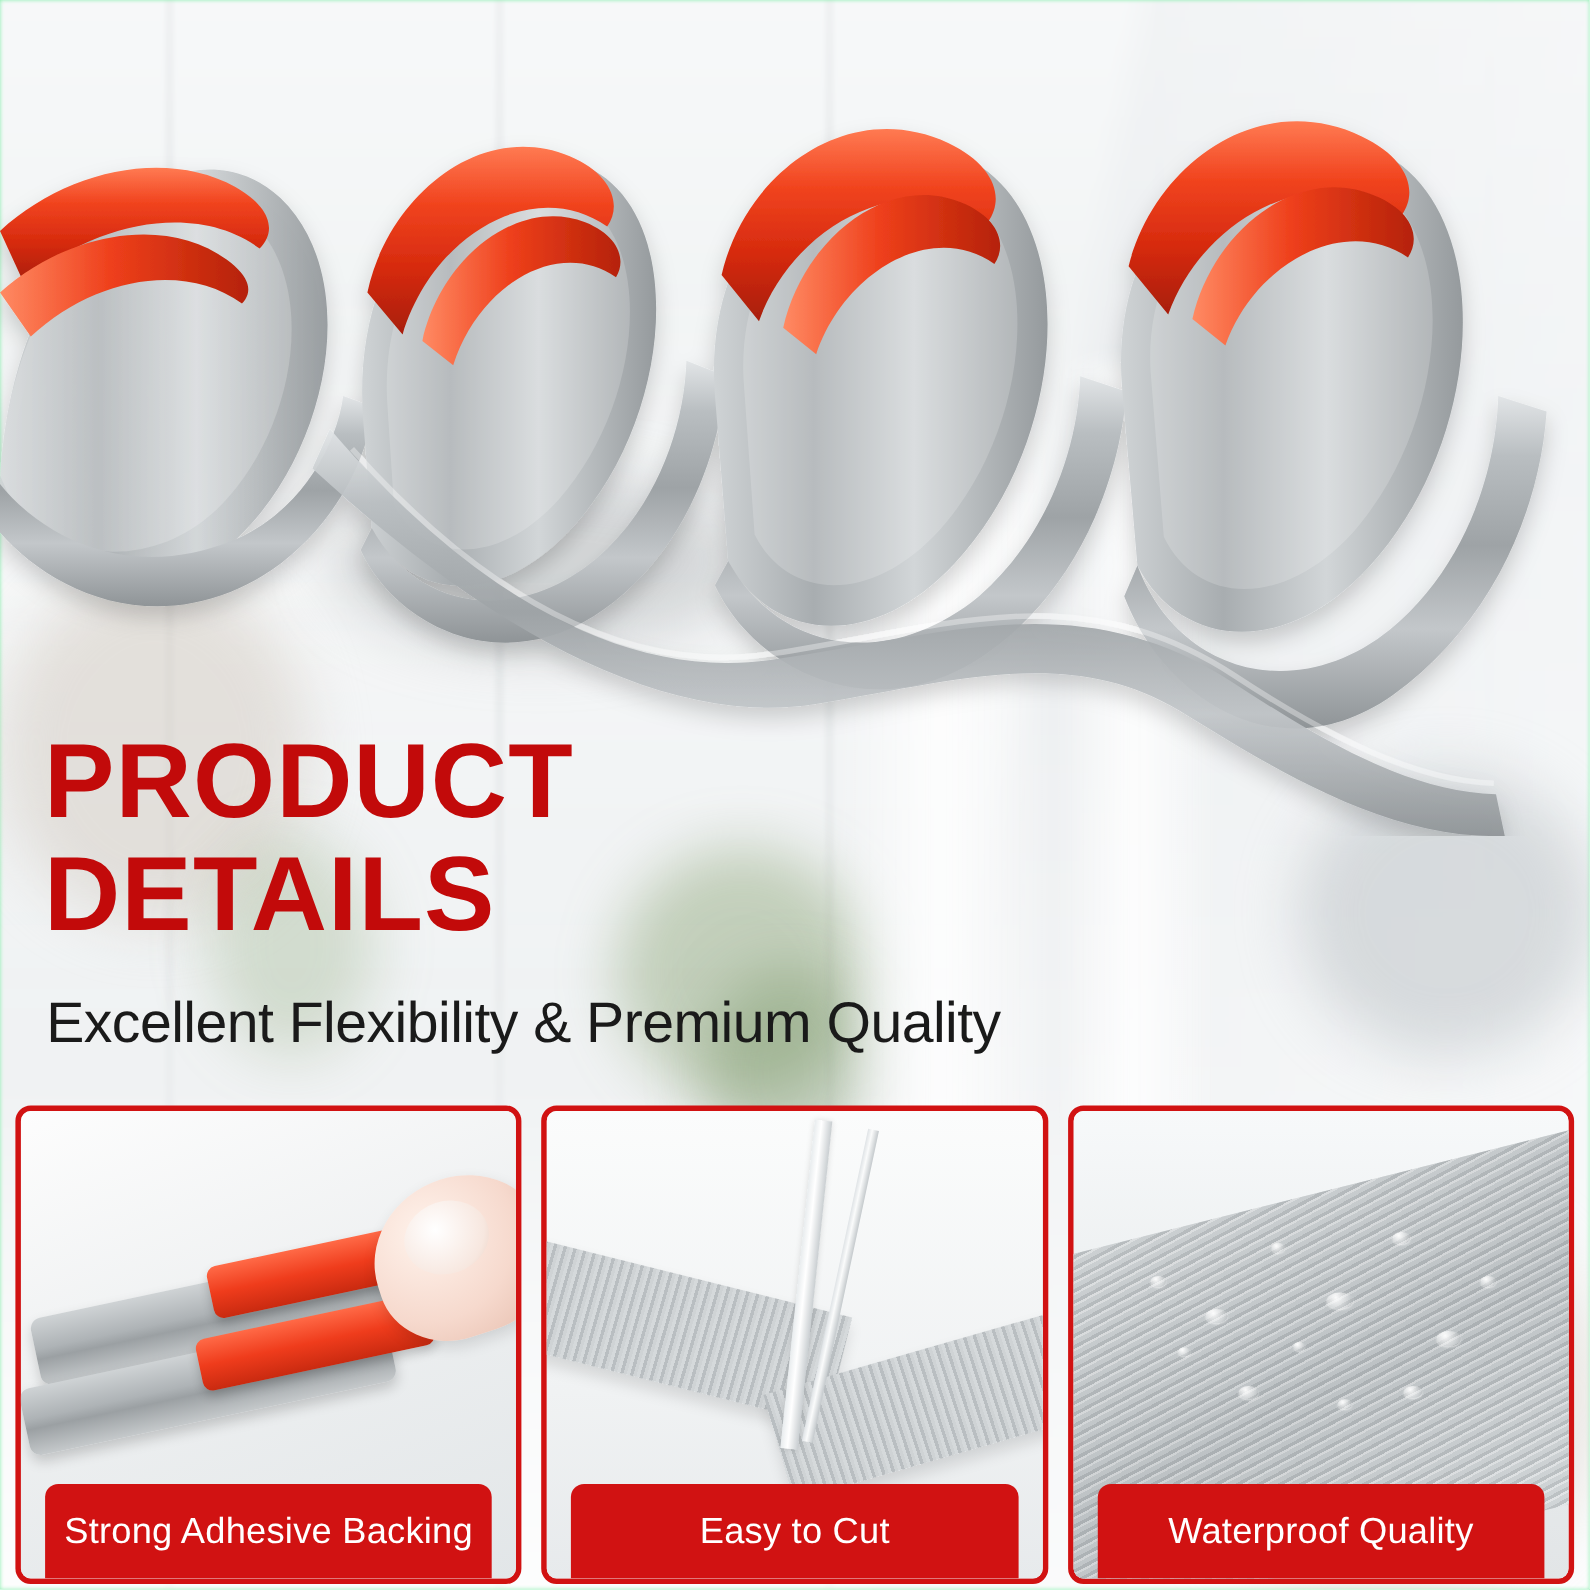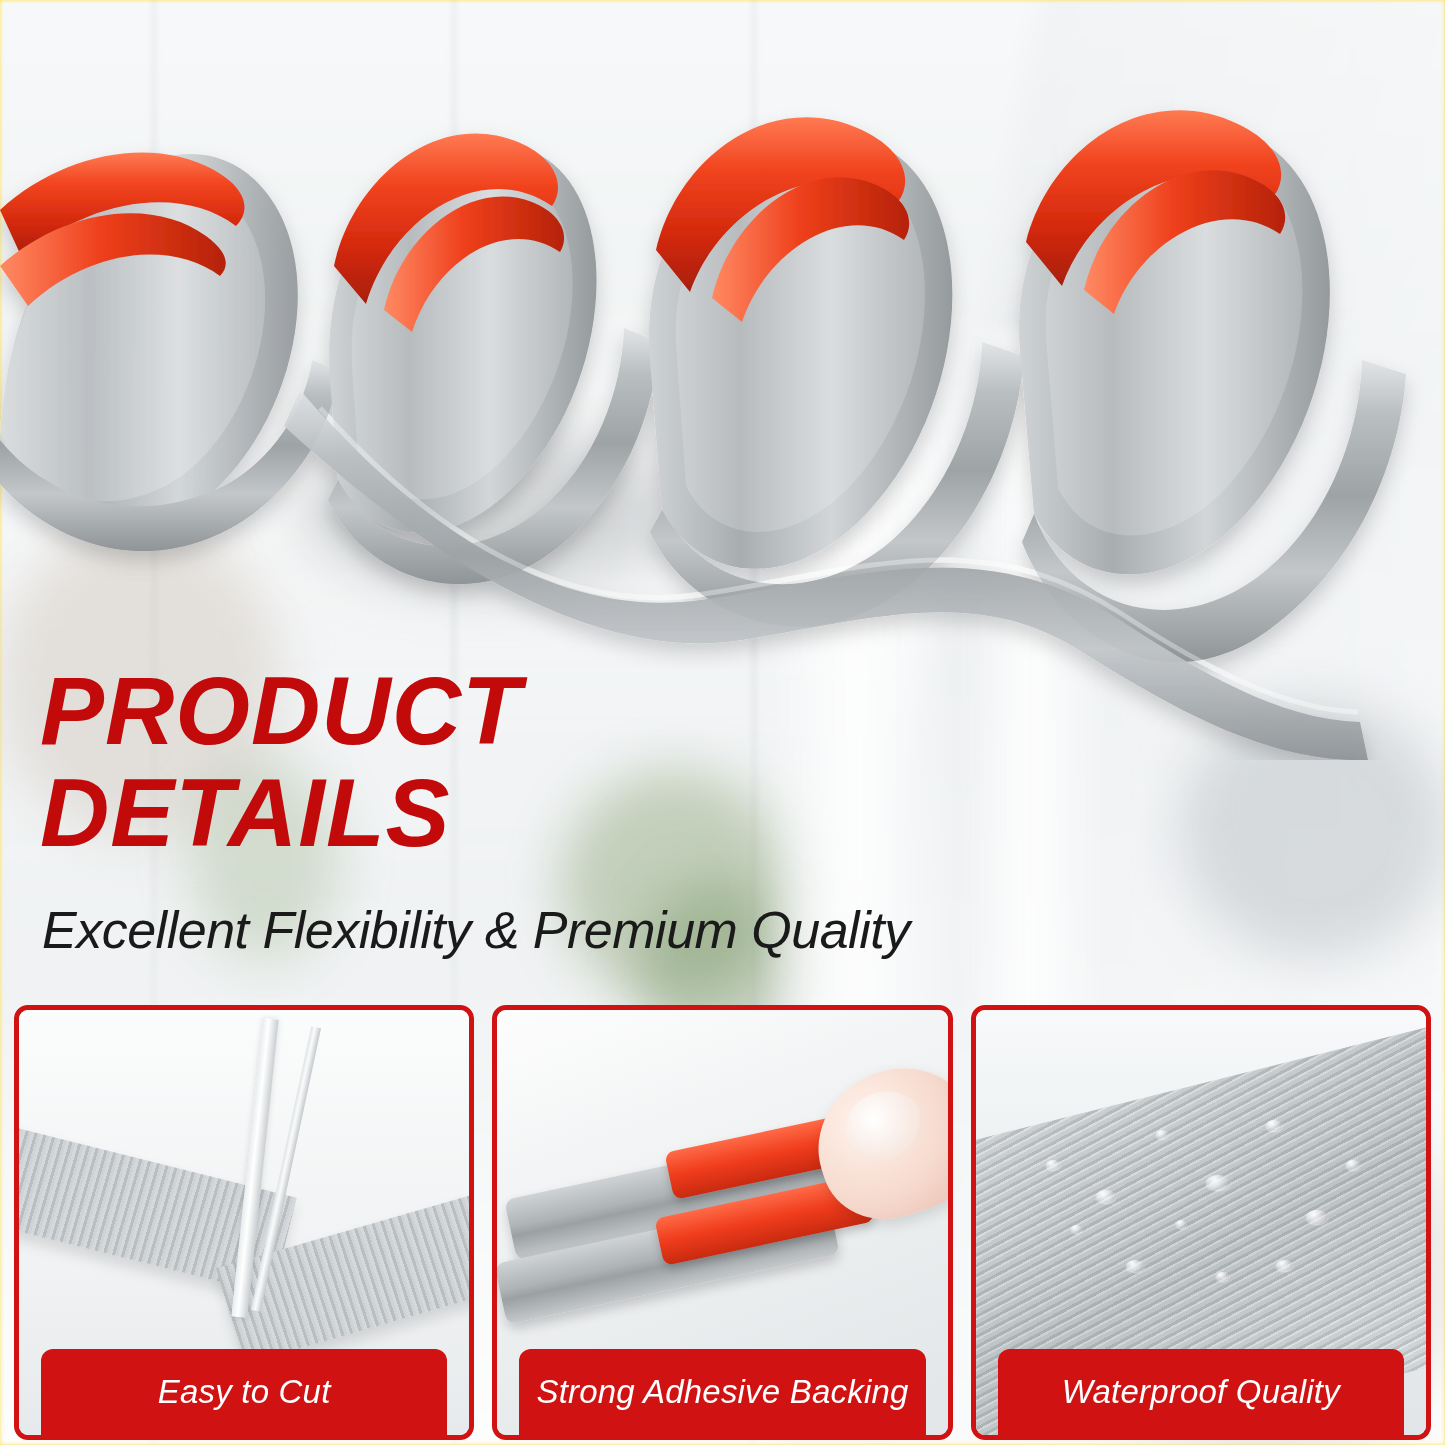--- a/index.html
+++ b/index.html
@@ -5,23 +5,22 @@
   html, body {
     margin: 0;
     padding: 0;
     background: #ffffff;
   }
   .page {
     position: relative;
     width: 1445px;
     height: 1445px;
     overflow: hidden;
-    background: #fde047;
+    background: #86efac;
     font-family: "Liberation Sans", sans-serif;
-    font-style: italic;
   }
 
   
   .bg-photo {
     position: absolute;
     left: 0; top: 0;
     width: 1445px;
     height: 1445px;
     background:
       
@@ -307,39 +306,39 @@
 
   <div class="headline">
     <span class="l1">PRODUCT</span>
     <span class="l2">DETAILS</span>
   </div>
   <div class="subhead">Excellent Flexibility &amp; Premium Quality</div>
 
   <div class="cards">
 
     <div class="card">
-      <div class="card-photo c2-bg">
-        <div class="c2-band"></div>
-        <div class="c2-band2"></div>
-        <div class="c2-blade"></div>
-        <div class="c2-blade2"></div>
-      </div>
-      <div class="card-label">Easy to Cut</div>
-    </div>
-
-    <div class="card">
       <div class="card-photo c1-bg">
         <div class="c1-strip c1-strip-a"></div>
         <div class="c1-strip c1-strip-b"></div>
         <div class="c1-red c1-red-a"></div>
         <div class="c1-red c1-red-b"></div>
         <div class="c1-thumb"></div>
         <div class="c1-nail"></div>
       </div>
       <div class="card-label">Strong Adhesive Backing</div>
+    </div>
+
+    <div class="card">
+      <div class="card-photo c2-bg">
+        <div class="c2-band"></div>
+        <div class="c2-band2"></div>
+        <div class="c2-blade"></div>
+        <div class="c2-blade2"></div>
+      </div>
+      <div class="card-label">Easy to Cut</div>
     </div>
 
     <div class="card">
       <div class="card-photo c3-bg">
         <div class="c3-band"></div>
         <div class="drop" style="left:70px;  top:150px; width:14px; height:10px;"></div>
         <div class="drop" style="left:120px; top:180px; width:20px; height:13px;"></div>
         <div class="drop" style="left:180px; top:120px; width:12px; height:9px;"></div>
         <div class="drop" style="left:230px; top:165px; width:24px; height:15px;"></div>
         <div class="drop" style="left:290px; top:110px; width:16px; height:11px;"></div>

